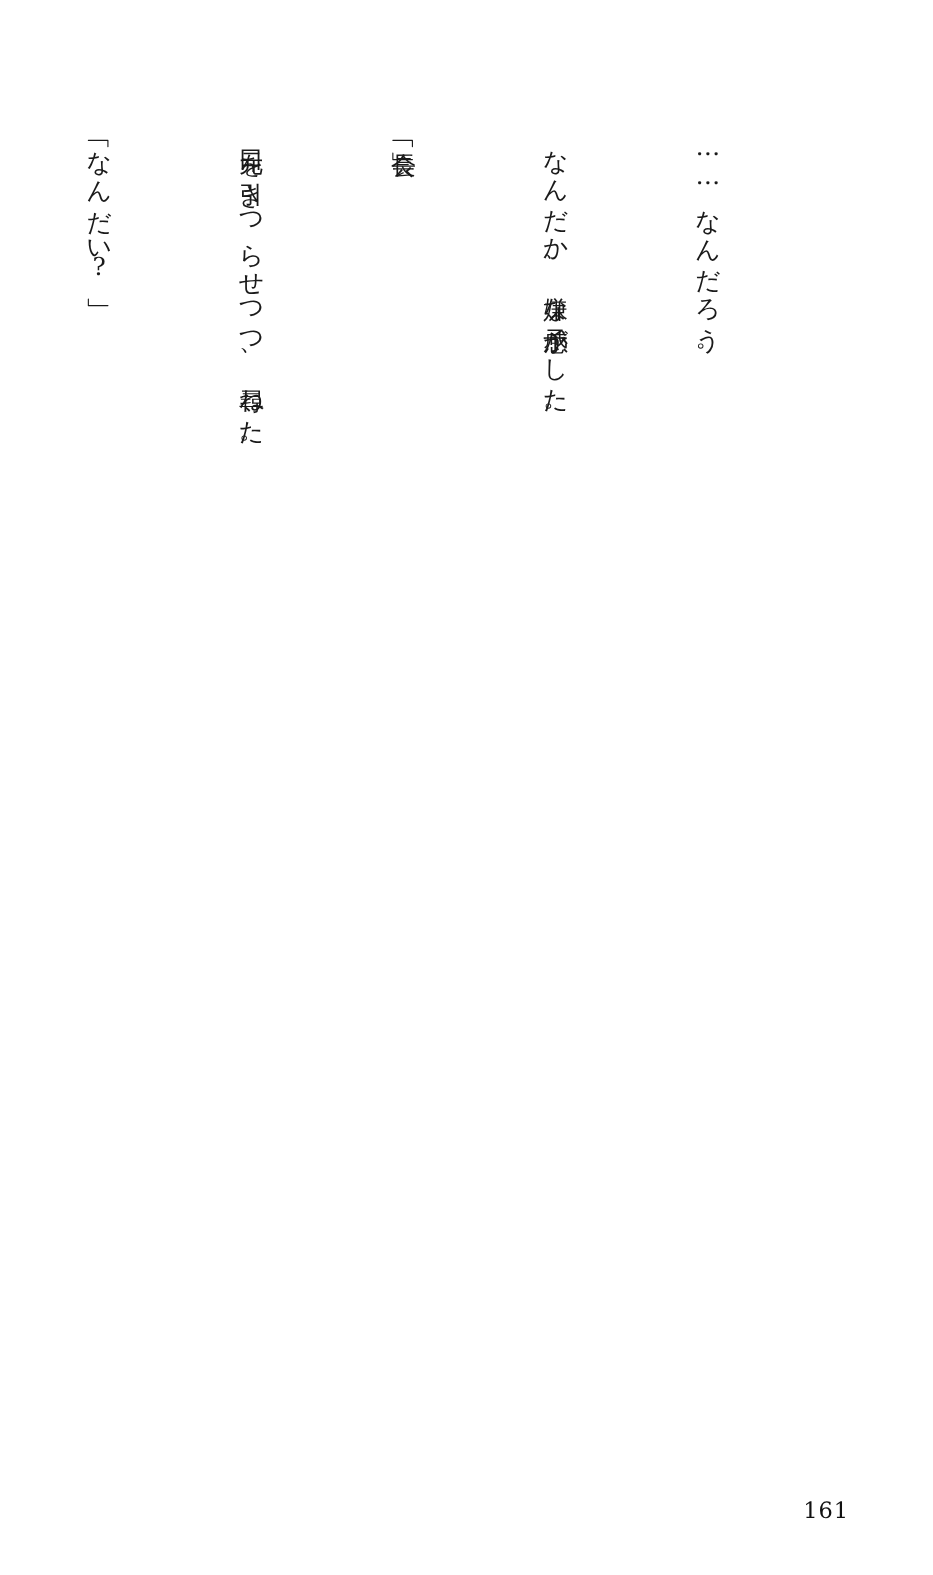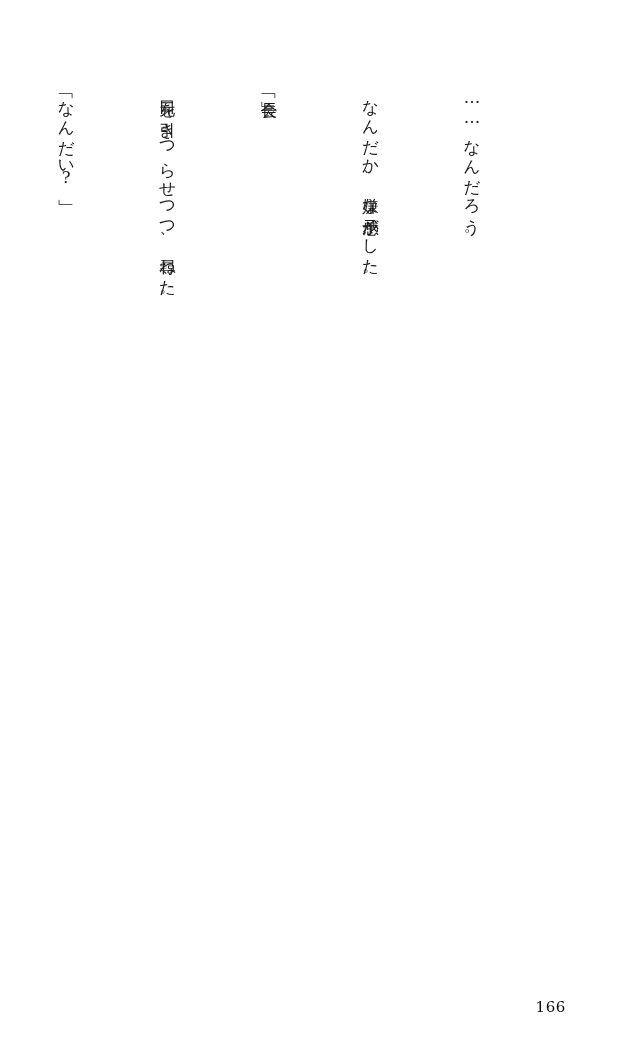--- a/index.html
+++ b/index.html
@@ -74,15 +74,15 @@
     
     
     
     
     
     
     
     
   </div>
 
-  <div class="page-number">166</div>
+  <div class="page-number">161</div>
 
 </div>
 
 </body></html>

